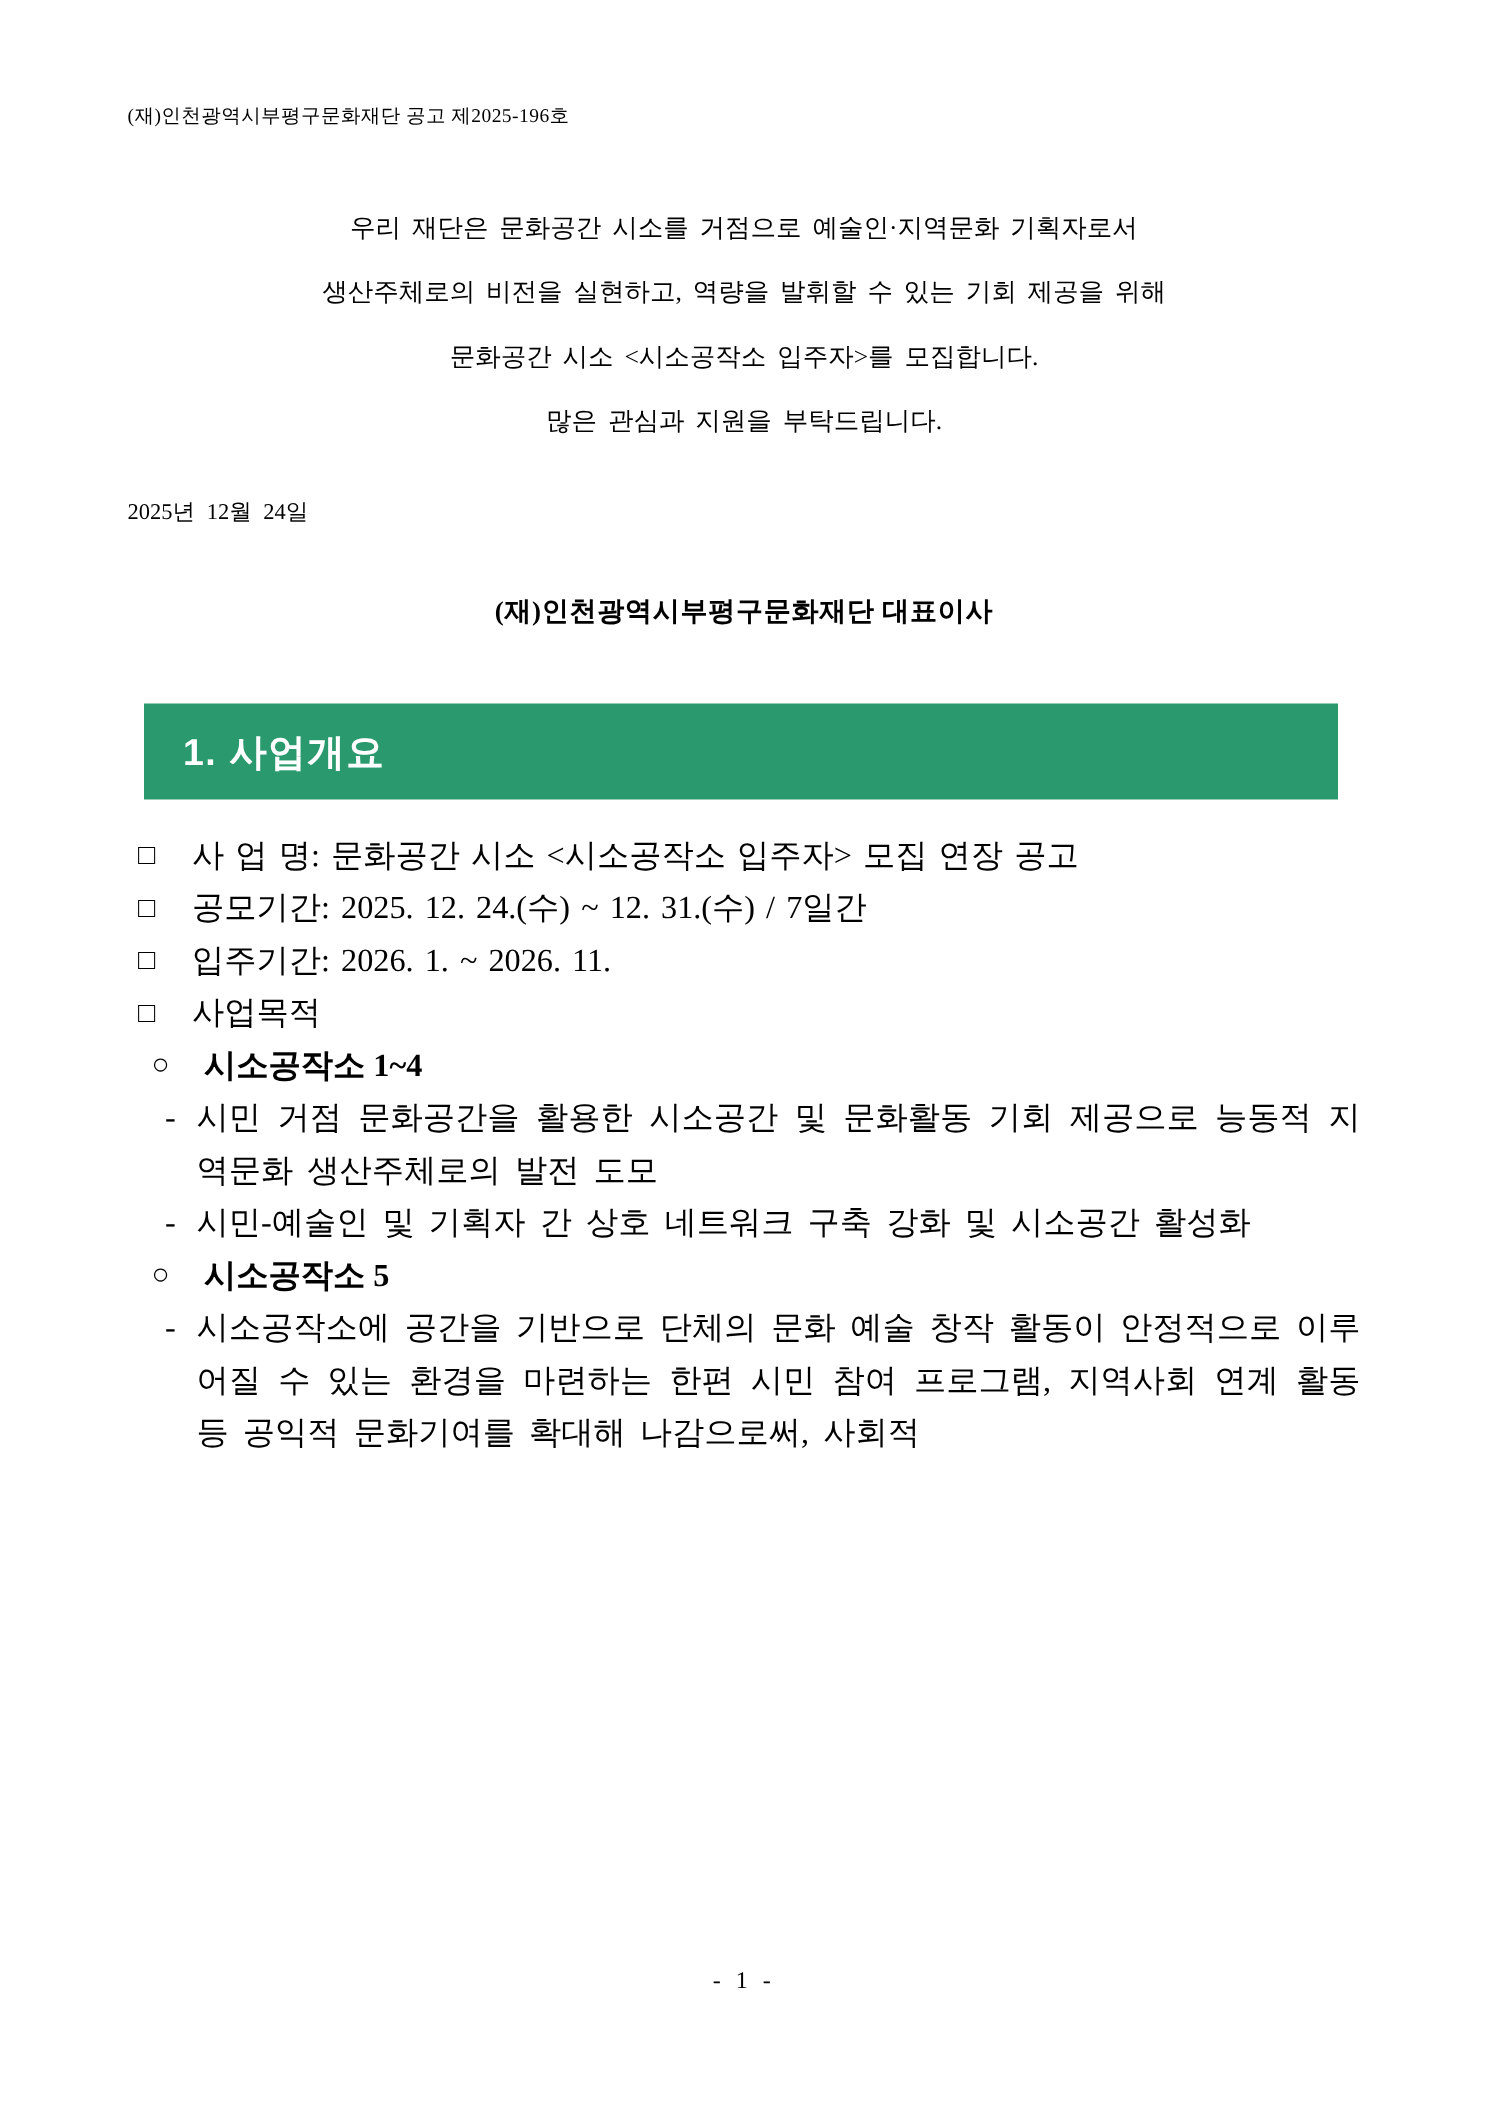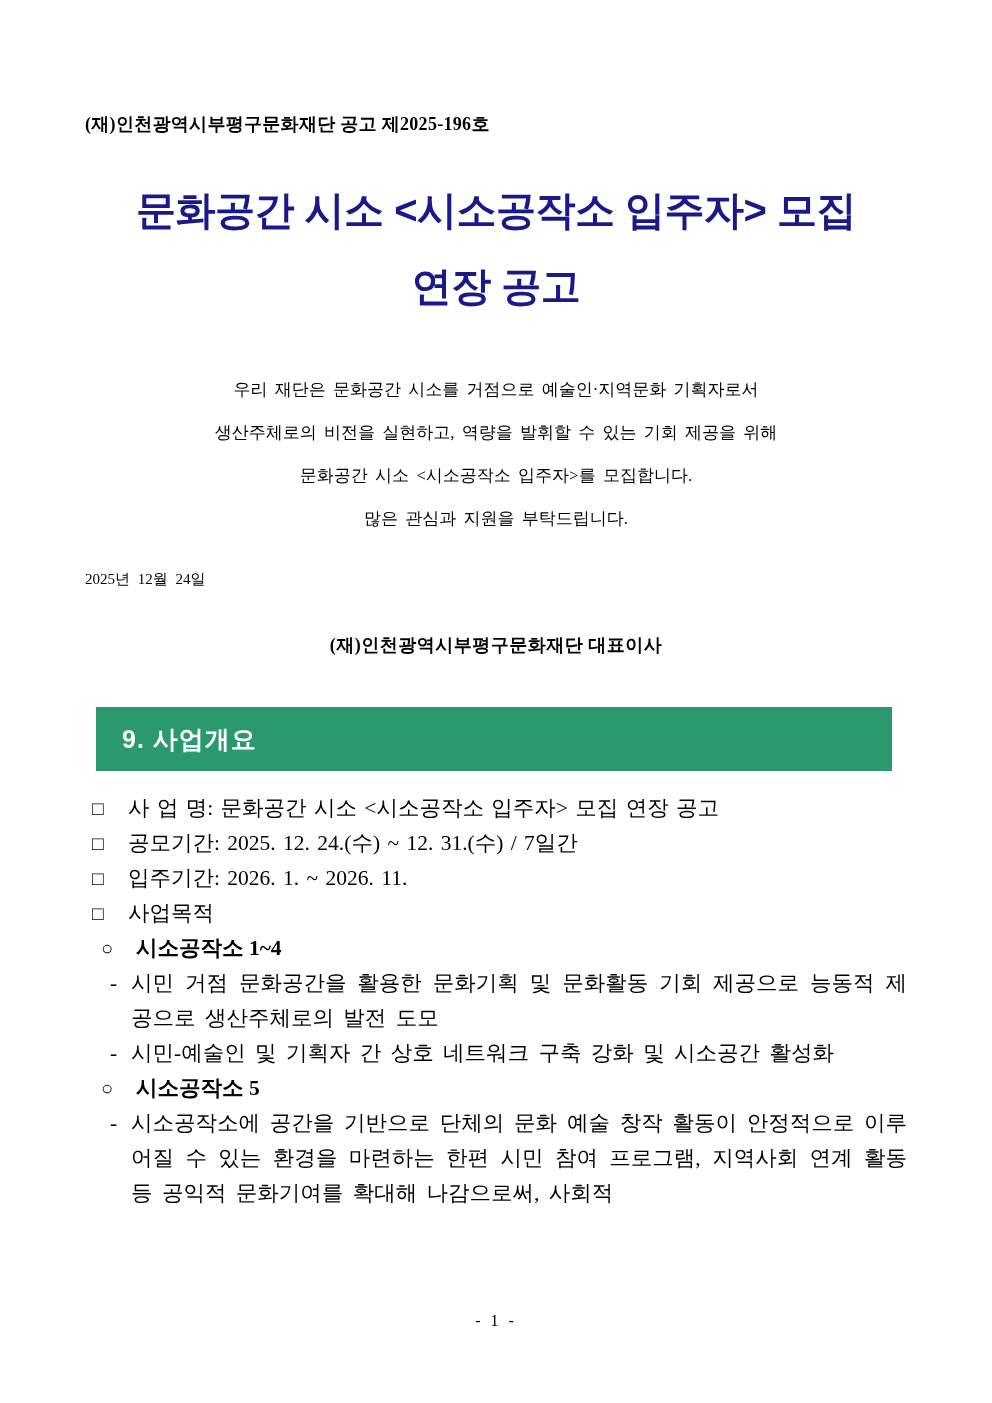--- a/index.html
+++ b/index.html
@@ -9,24 +9,23 @@
     background:#ffffff;
     color:#000000;
     font-family:"Liberation Serif","DejaVu Serif",serif;
     position:relative;
     overflow:hidden;
   }
   .page { width:992px; height:1403px; position:relative; }
   .content { width:822px; margin:0 auto; }
 
   .doc-number {
-    padding-top:112px;
-    font-size:18px;
+    padding-top:68px;
+    font-size:13px;
     letter-spacing:0.3px;
-    font-weight:bold;
   }
 
   .doc-title {
     margin-top:36px;
     text-align:center;
     font-family:"Liberation Sans","DejaVu Sans",sans-serif;
     font-weight:800;
     font-size:40px;
     line-height:76px;
     letter-spacing:-0.5px;
@@ -102,38 +101,34 @@
   }
 </style>
 </head>
 <body>
 
 <div class="page">
   <div class="content">
 
     <div class="doc-number">(재)인천광역시부평구문화재단 공고 제2025-196호</div>
 
-    <div class="doc-title" style="color: rgb(25, 25, 136);">
-      <div>문화공간 시소 &lt;시소공작소 입주자&gt; 모집</div>
-      <div>연장 공고</div>
-    </div>
 
     <div class="intro">
       <div>우리 재단은 문화공간 시소를 거점으로 예술인·지역문화 기획자로서</div>
       <div>생산주체로의 비전을 실현하고, 역량을 발휘할 수 있는 기회 제공을 위해</div>
       <div>문화공간 시소 &lt;시소공작소 입주자&gt;를 모집합니다.</div>
       <div>많은 관심과 지원을 부탁드립니다.</div>
     </div>
 
     <div class="date-line">2025년 12월 24일</div>
 
     <div class="signature">(재)인천광역시부평구문화재단 대표이사</div>
 
     <div class="banner" style="background: rgb(42, 154, 110);">
-      <span class="banner-title" style="color: rgb(255, 255, 255);">9. 사업개요</span>
+      <span class="banner-title" style="color: rgb(255, 255, 255);">1. 사업개요</span>
     </div>
 
     <div class="overview-list">
         <div class="li square">
           <span class="bullet">□</span>
           <span class="txt">사 업 명: 문화공간 시소 &lt;시소공작소 입주자&gt; 모집 연장 공고</span>
         </div>
         <div class="li square">
           <span class="bullet">□</span>
           <span class="txt">공모기간: 2025. 12. 24.(수) ~ 12. 31.(수) / 7일간</span>
@@ -145,21 +140,21 @@
         <div class="li square">
           <span class="bullet">□</span>
           <span class="txt">사업목적</span>
         </div>
         <div class="li circle">
           <span class="bullet">○</span>
           <span class="txt" style="font-weight: 700;">시소공작소 1~4</span>
         </div>
         <div class="li dash">
           <span class="bullet">-</span>
-          <span class="txt">시민 거점 문화공간을 활용한 문화기획 및 문화활동 기회 제공으로 능동적 제공으로 생산주체로의 발전 도모</span>
+          <span class="txt">시민 거점 문화공간을 활용한 시소공간 및 문화활동 기회 제공으로 능동적 지역문화 생산주체로의 발전 도모</span>
         </div>
         <div class="li dash">
           <span class="bullet">-</span>
           <span class="txt">시민-예술인 및 기획자 간 상호 네트워크 구축 강화 및 시소공간 활성화</span>
         </div>
         <div class="li circle">
           <span class="bullet">○</span>
           <span class="txt" style="font-weight: 700;">시소공작소 5</span>
         </div>
         <div class="li dash">

